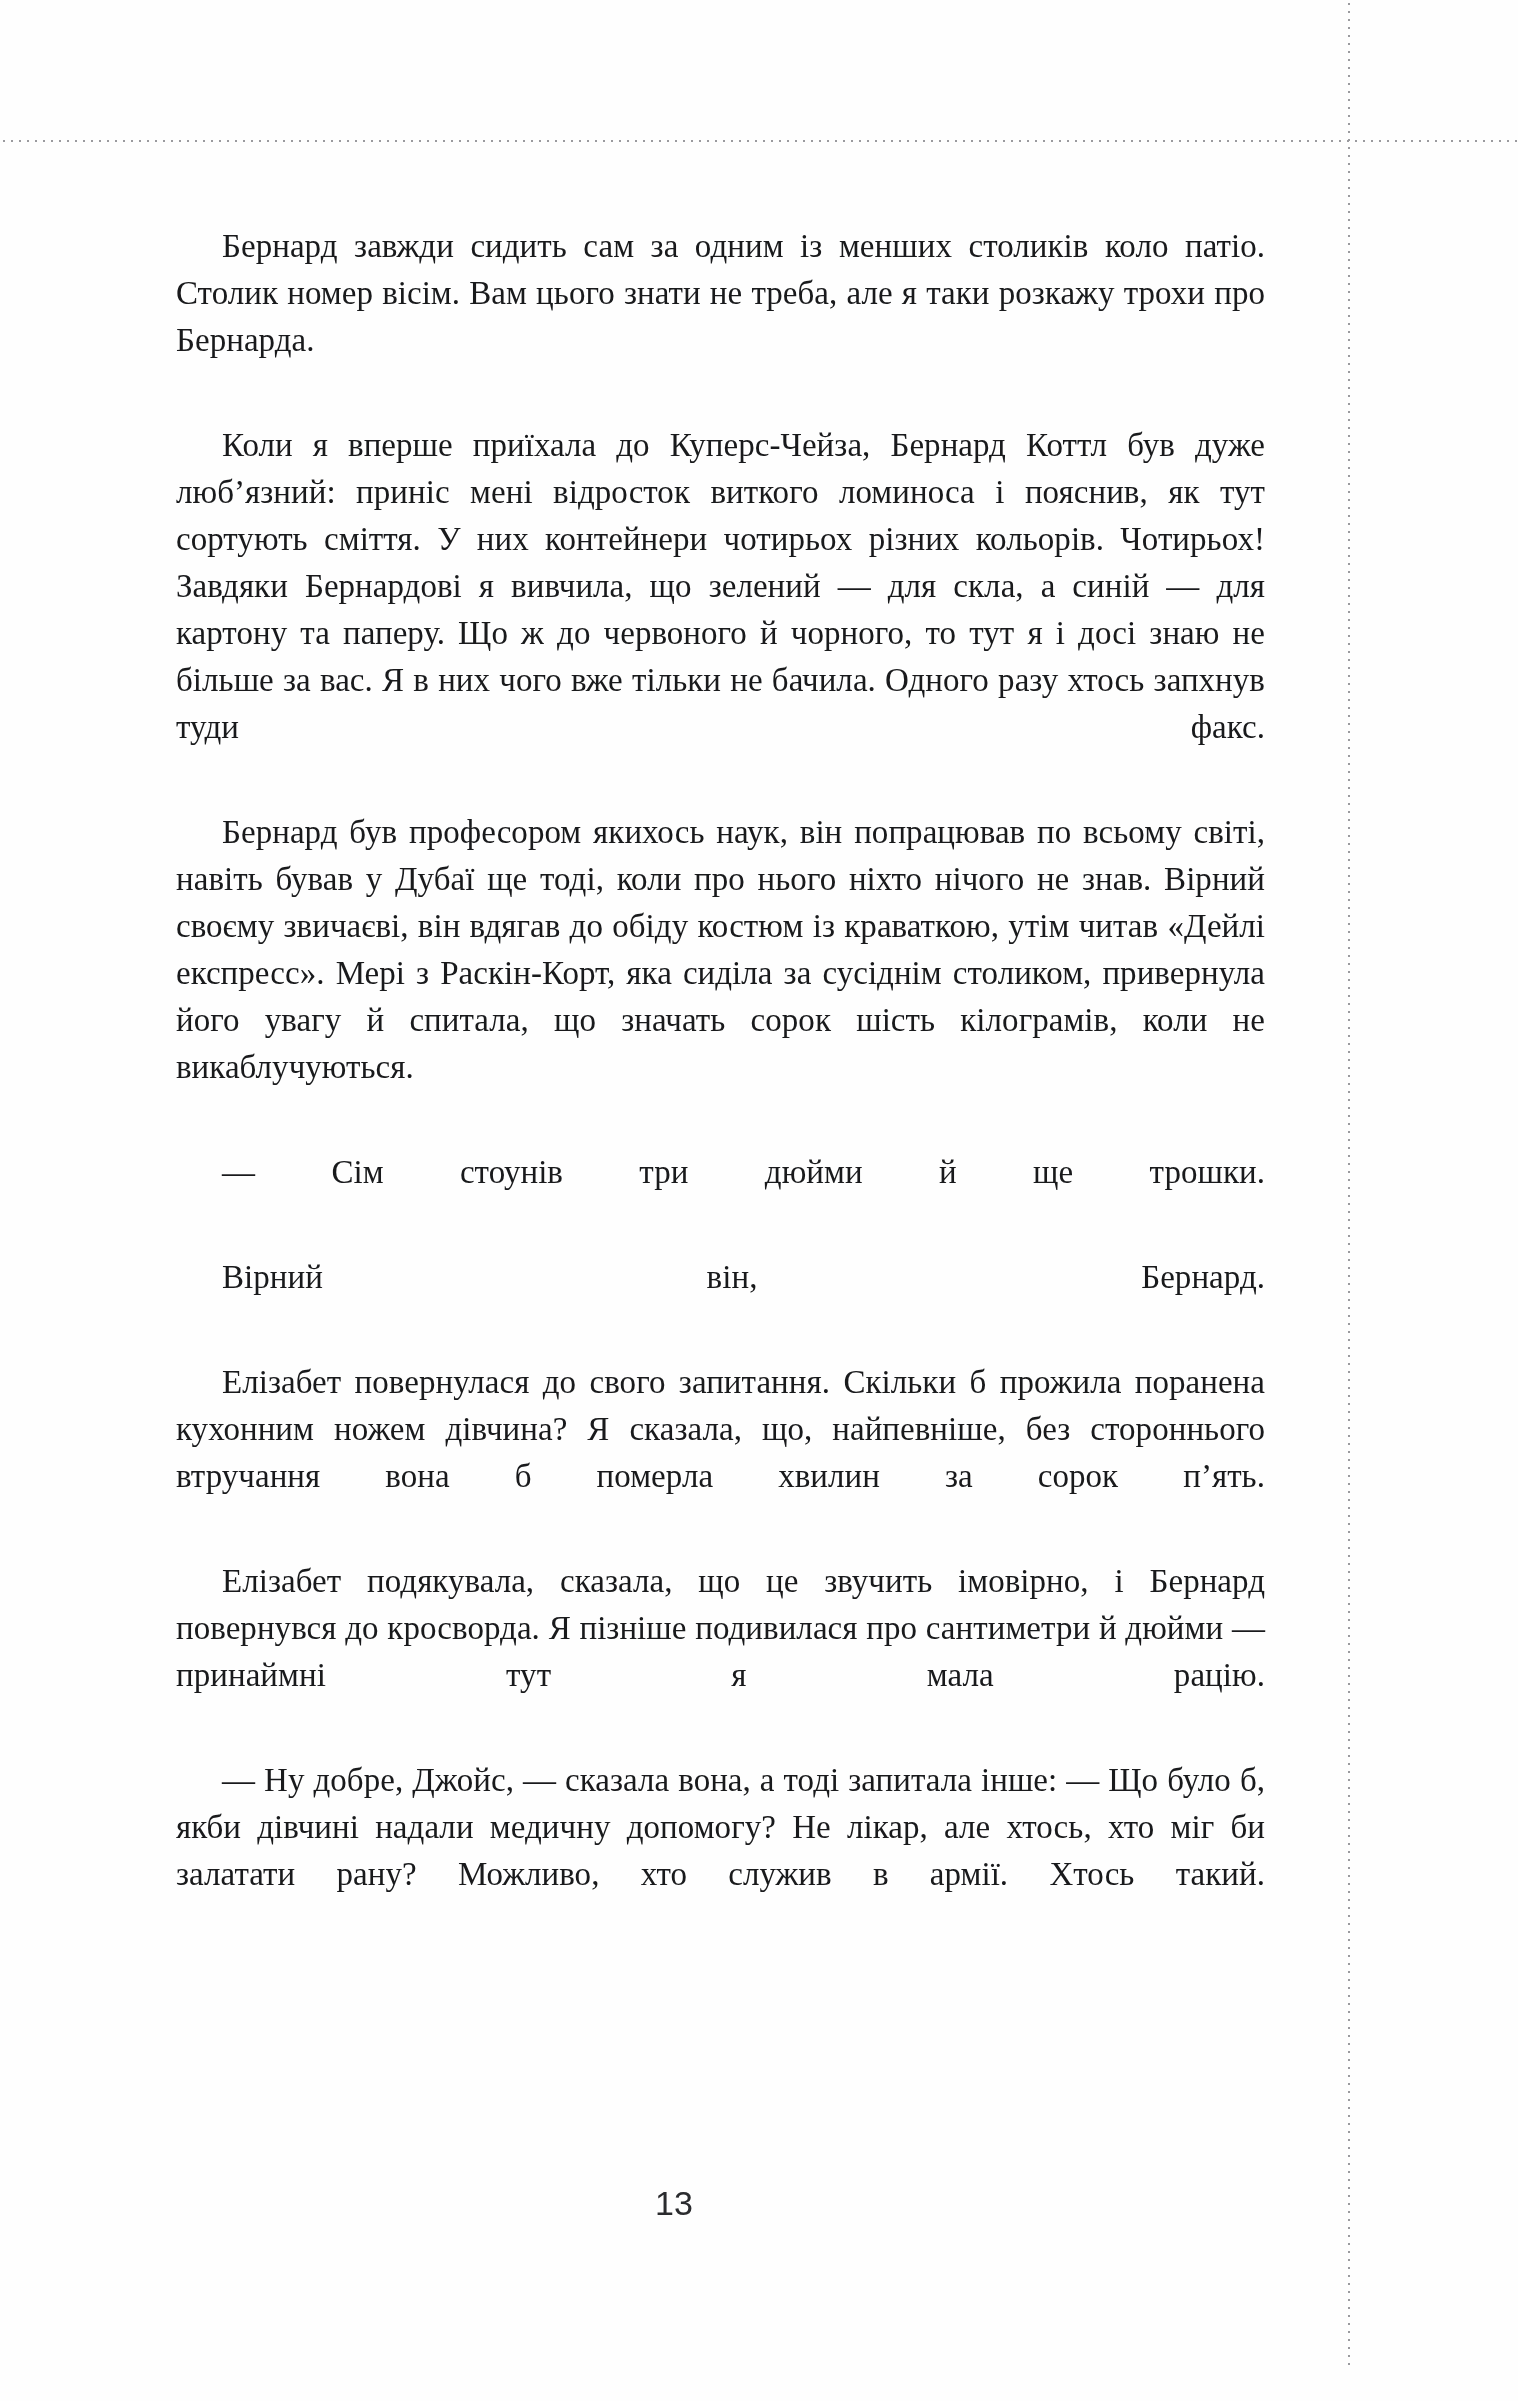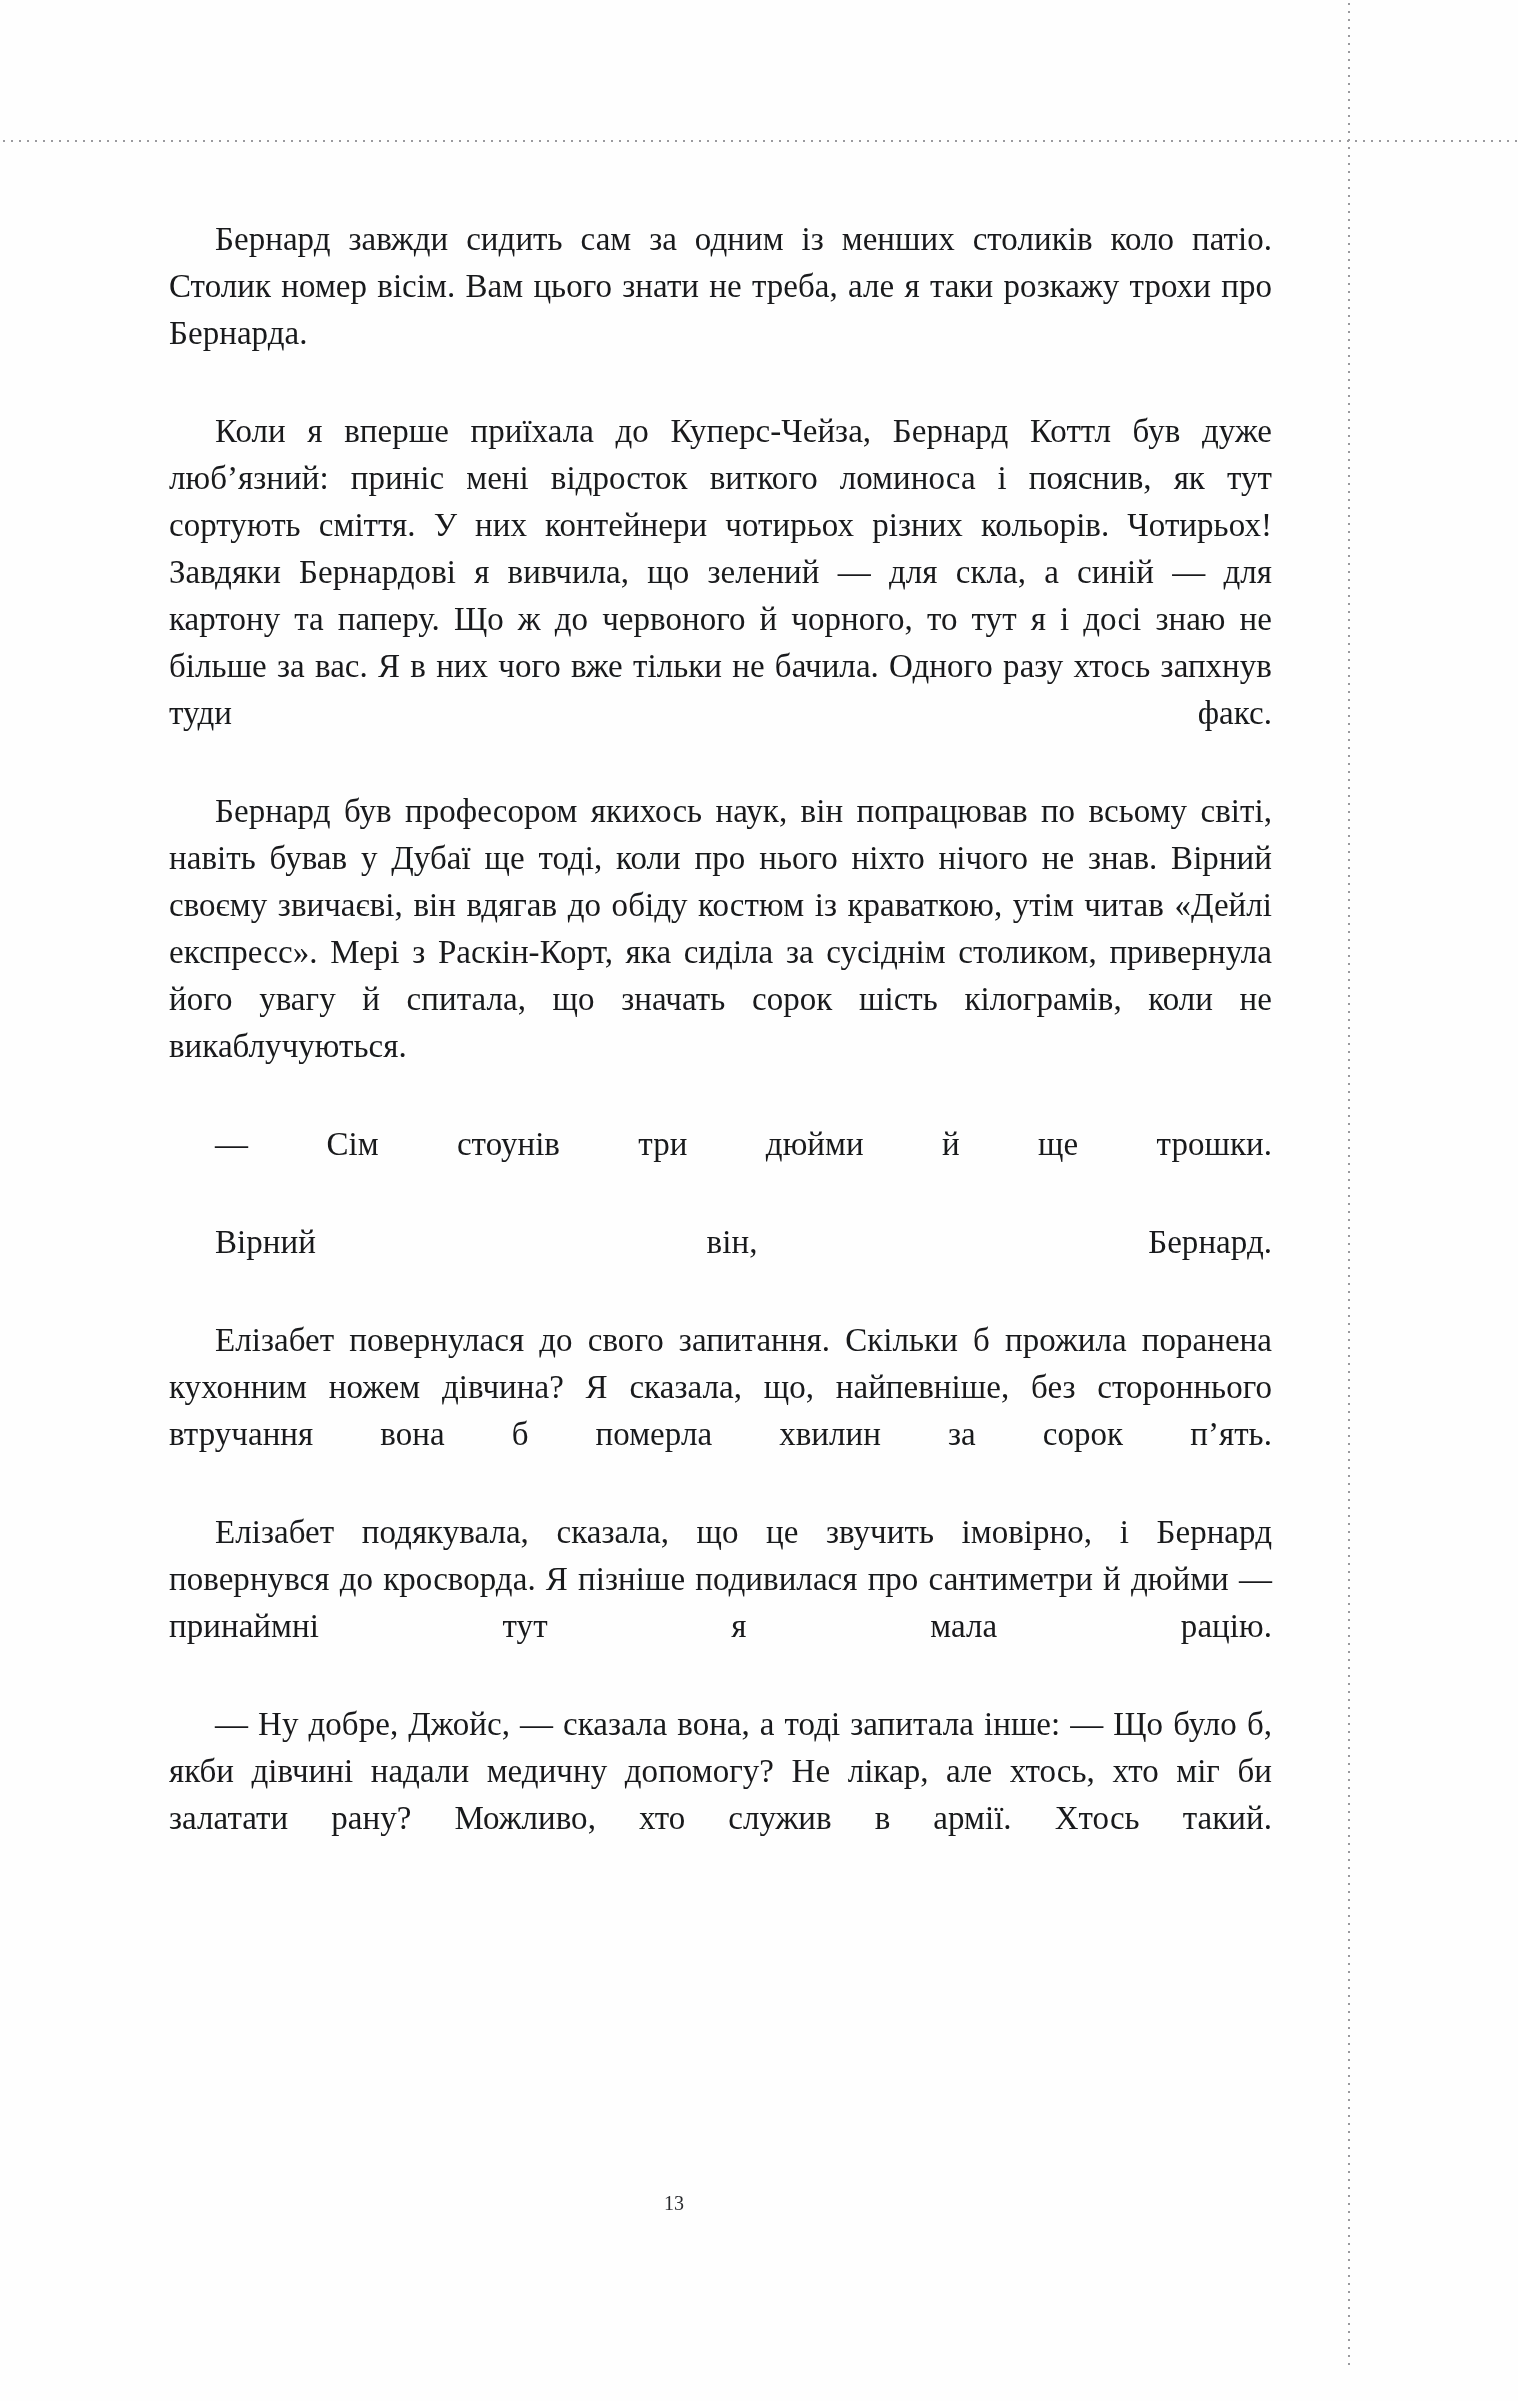--- a/index.html
+++ b/index.html
@@ -44,21 +44,21 @@
 
   
   .textblock {
     position: absolute;
     left: 165px;
     top: 212px;
     width: 1111px;
   }
 
   .para {
-    margin: 4px;
+    margin: 11px;
     text-align: justify;
     text-justify: inter-word;
     text-indent: 46px;
     font-size: 33px;
     line-height: 47px;
     color: #191a1c;
     font-weight: 400;
     hyphens: manual;
     -webkit-hyphens: manual;
     letter-spacing: 0.04px;
@@ -72,24 +72,24 @@
     width: 100%;
   }
 
   
   .folio {
     position: absolute;
     left: 0;
     top: 2187px;
     width: 1348px;
     text-align: center;
-    font-size: 20px;
+    font-size: 34px;
     line-height: 32px;
     color: #2a2b2e;
-    font-family: Liberation Serif, serif;
+    font-family: Liberation Sans, sans-serif;
   }
 </style>
 </head>
 <body>
 
 <div id="page">
 
   <div class="crop-h"></div>
   <div class="crop-v"></div>
 

